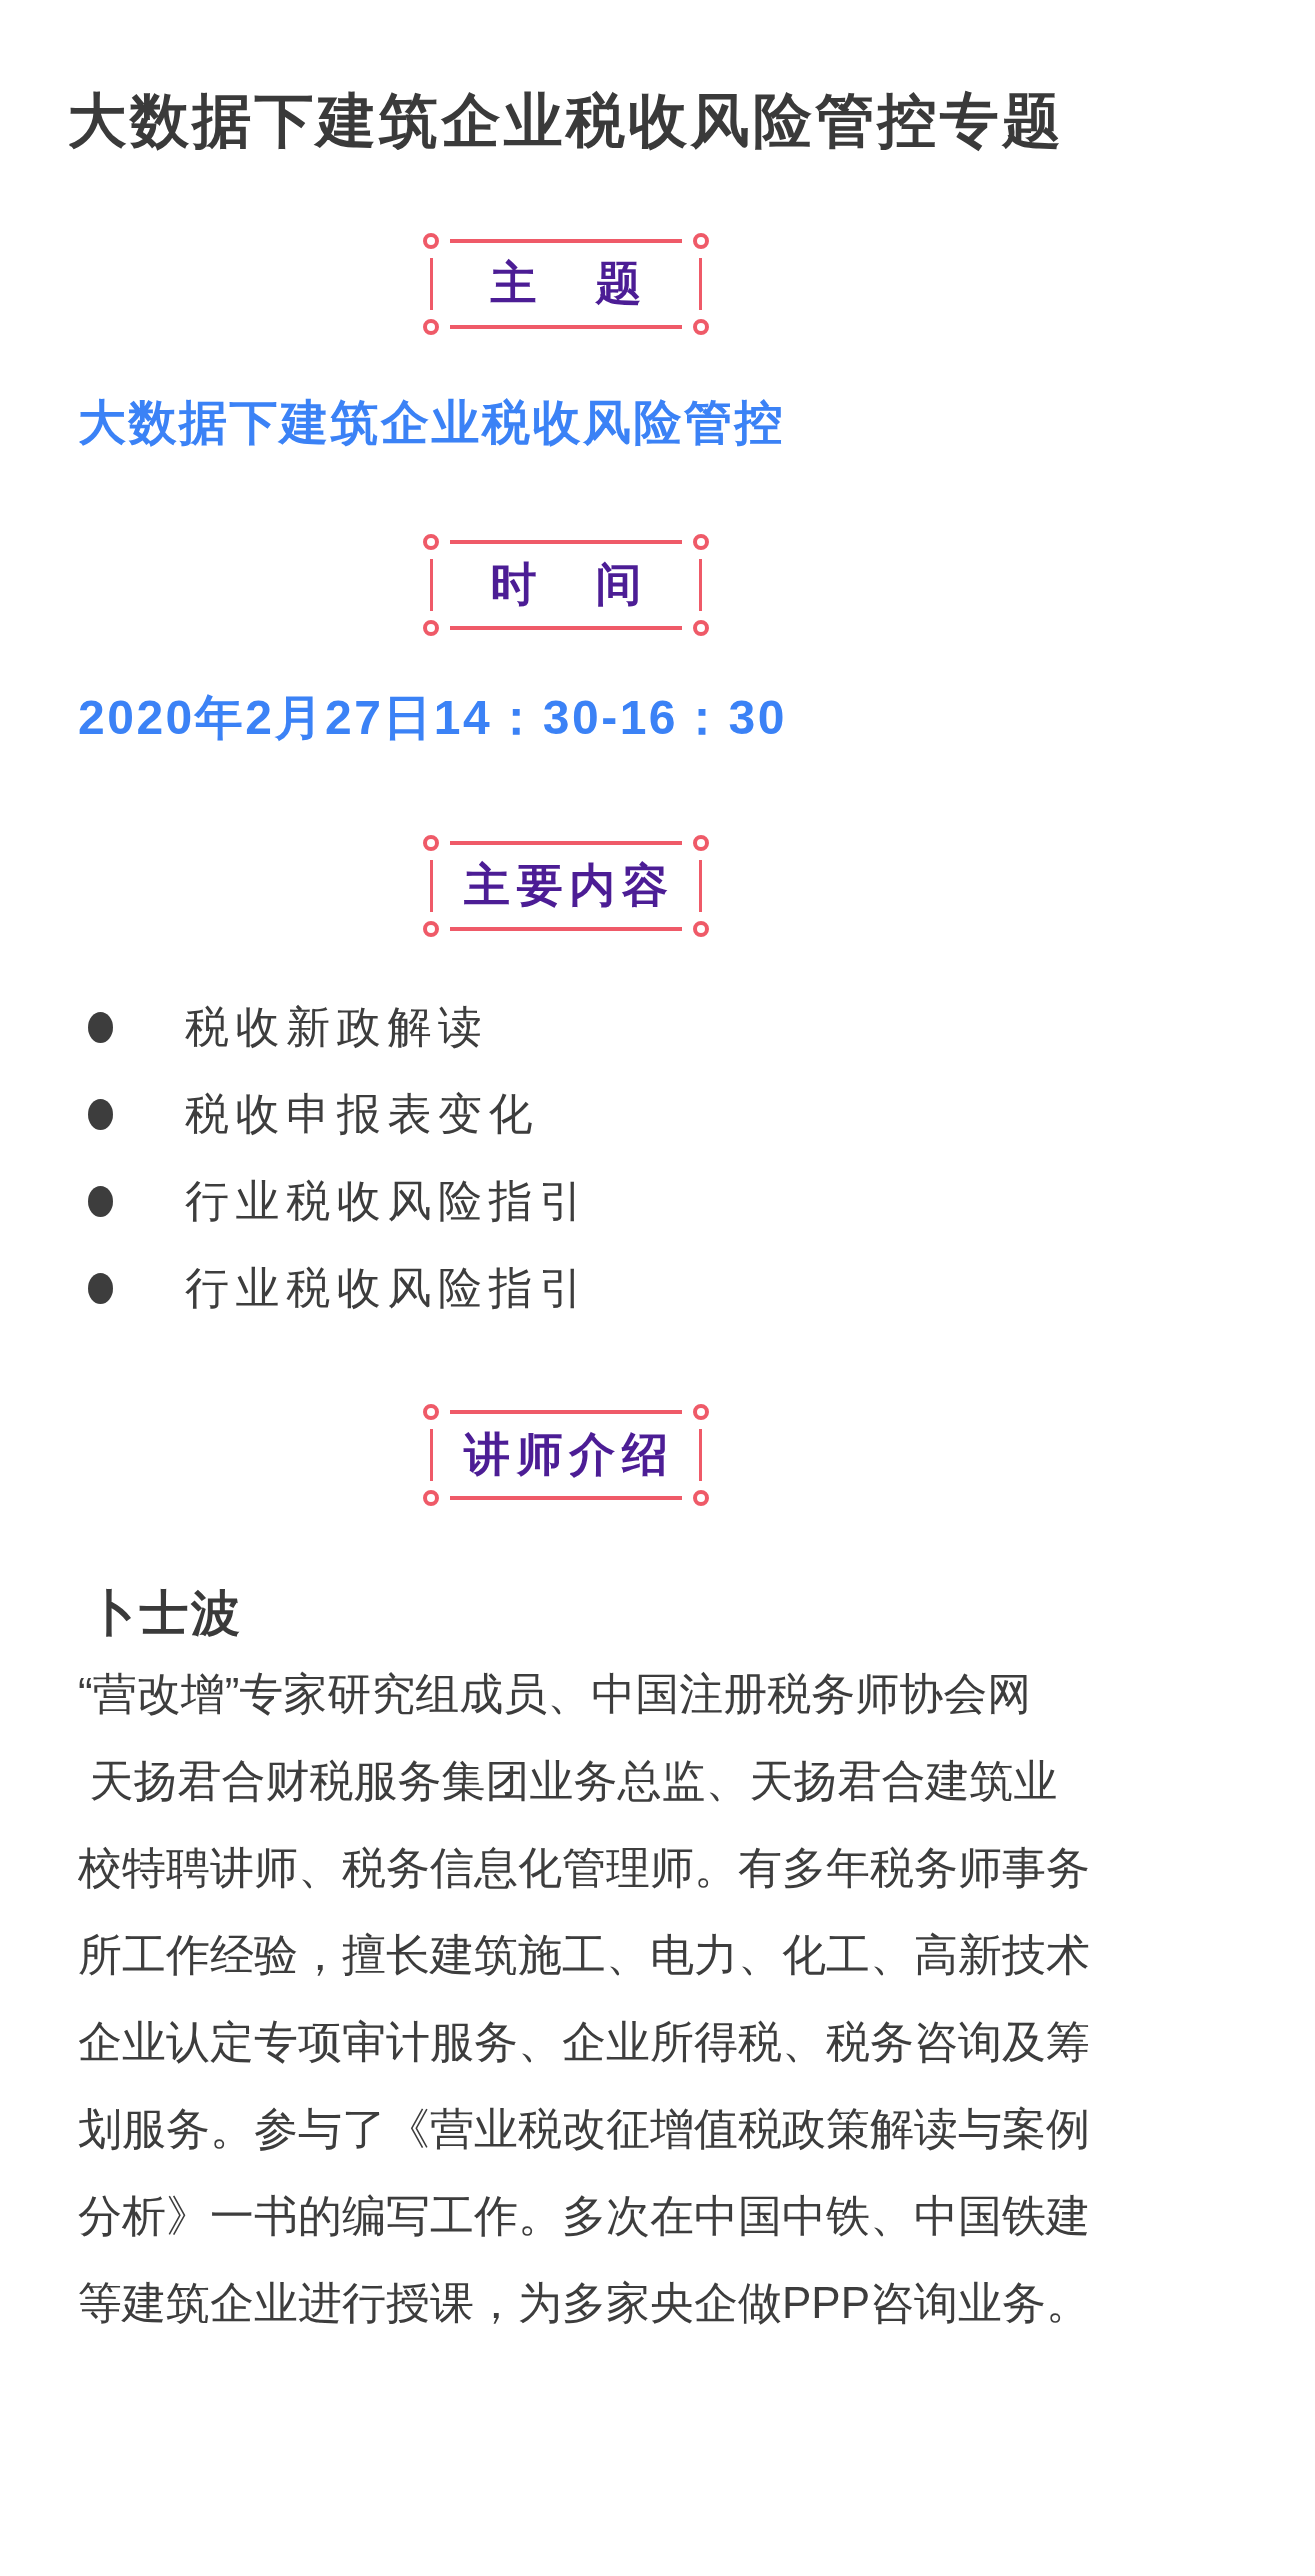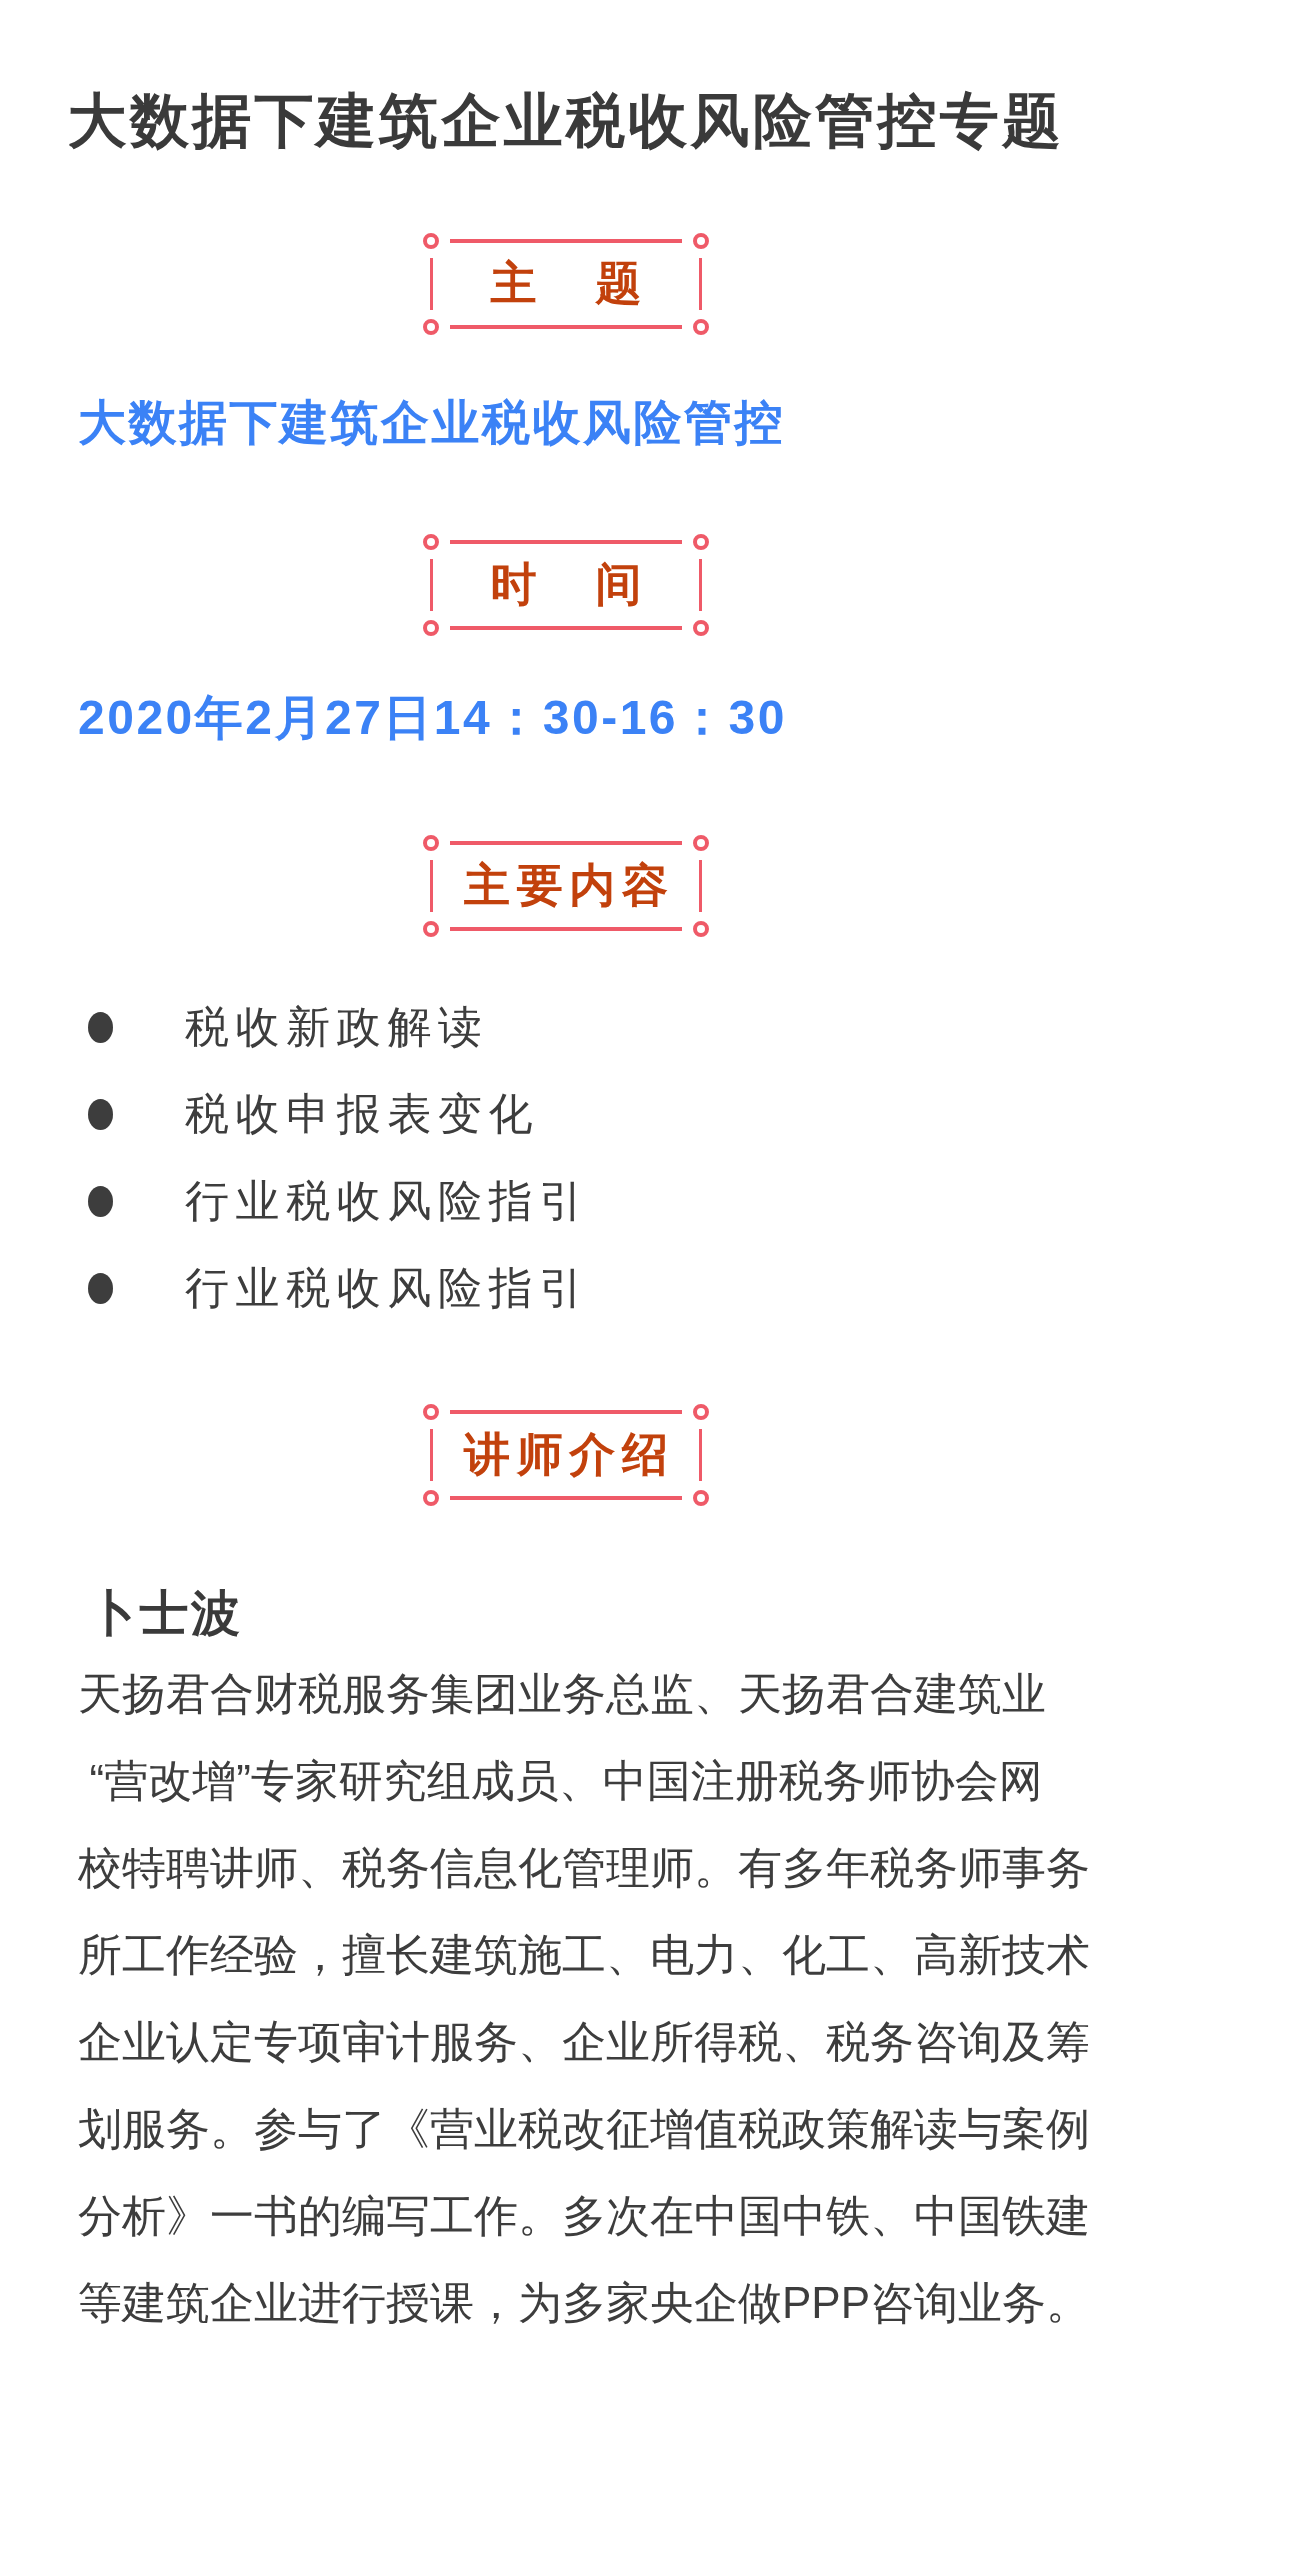--- a/index.html
+++ b/index.html
@@ -72,21 +72,21 @@
   .badge-label {
     position: absolute;
     left: 0; right: 0; top: 0; bottom: 0;
     display: flex;
     align-items: center;
     justify-content: center;
     font-size: 46px;
     font-weight: bold;
     letter-spacing: 6.6px;
     text-indent: 6.6px;
-    color: #c2410c;
+    color: #4c1d95;
     white-space: nowrap;
   }
   
   .lead-text {
     position: absolute;
     left: 62px;
     font-size: 48px;
     font-weight: bold;
     letter-spacing: 2.5px;
     line-height: 59px;
@@ -224,22 +224,22 @@
     <span class="hline top"></span>
     <span class="hline bottom"></span>
     <span class="vline left"></span>
     <span class="vline right"></span>
     <span class="badge-label">讲师介绍</span>
   </div>
 
   <div class="lecturer-name">卜士波</div>
 
   <div class="bio">
+    <div class="bio-line">“营改增”专家研究组成员、中国注册税务师协会网</div>
     <div class="bio-line">天扬君合财税服务集团业务总监、天扬君合建筑业</div>
-    <div class="bio-line">“营改增”专家研究组成员、中国注册税务师协会网</div>
     <div class="bio-line">校特聘讲师、税务信息化管理师。有多年税务师事务</div>
     <div class="bio-line">所工作经验，擅长建筑施工、电力、化工、高新技术</div>
     <div class="bio-line">企业认定专项审计服务、企业所得税、税务咨询及筹</div>
     <div class="bio-line">划服务。参与了《营业税改征增值税政策解读与案例</div>
     <div class="bio-line">分析》一书的编写工作。多次在中国中铁、中国铁建</div>
     <div class="bio-line">等建筑企业进行授课，为多家央企做PPP咨询业务。</div>
   </div>
 
 </div>
 

